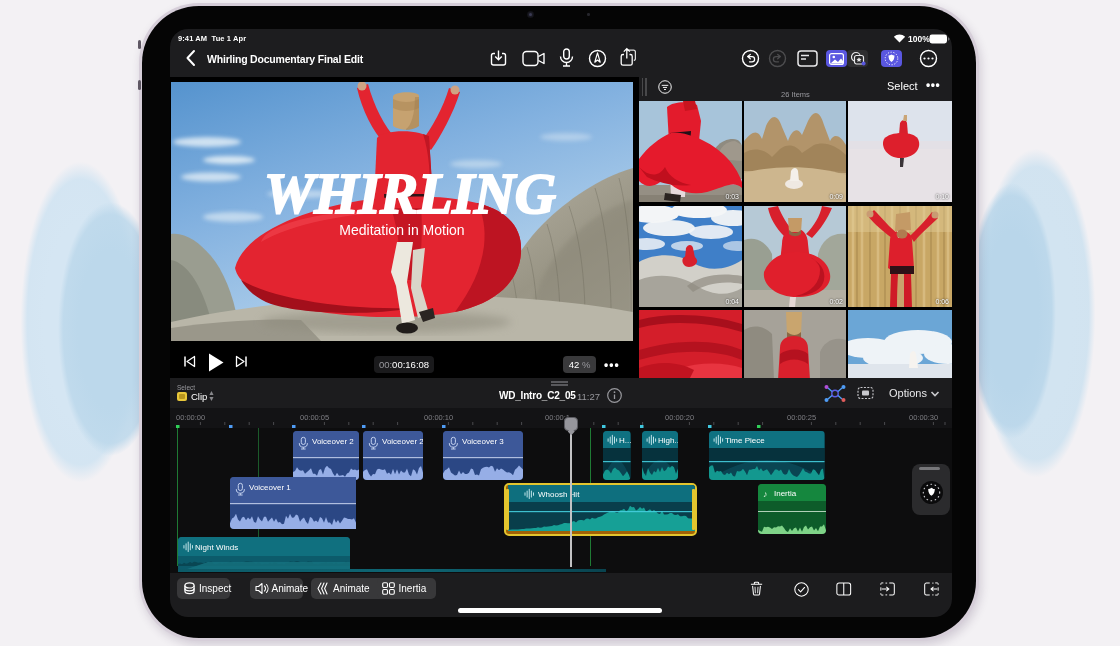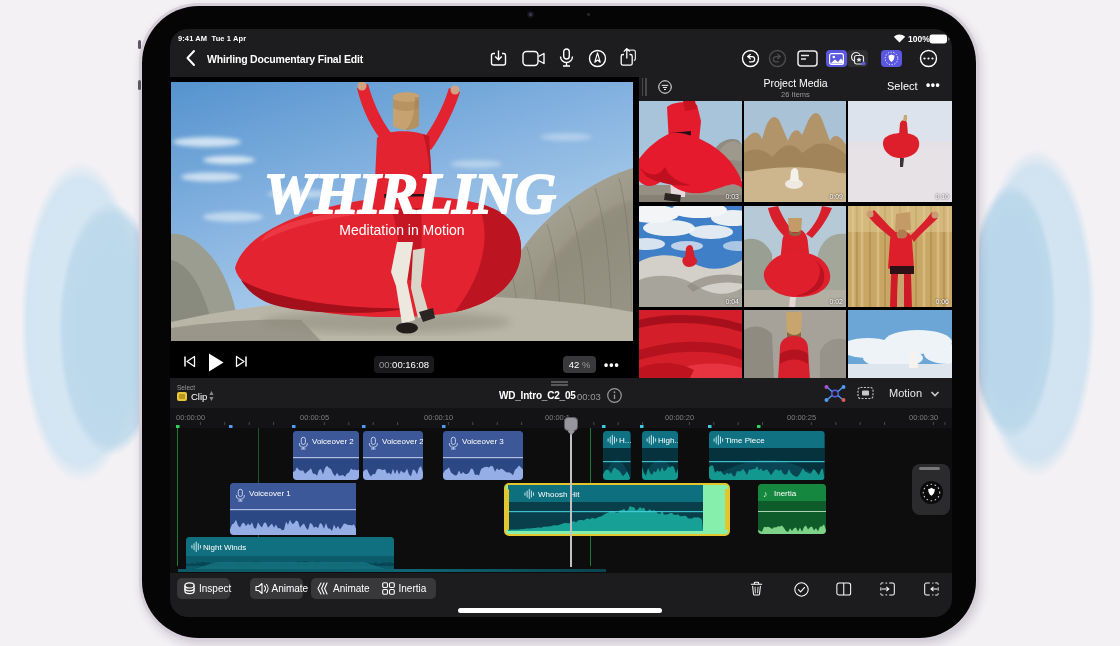--- a/index.html
+++ b/index.html
@@ -231,21 +231,20 @@
         <path d="M1.5,1.5 L9,6.5 L1.5,11.5 Z" fill="none" stroke="#fff" stroke-width="1.3" stroke-linejoin="round"></path>
       </svg>
       <div id="tc"><span style="position:static;color:#98989d">00:</span><span style="position:static">00:16:08</span></div>
       <div id="zoom">42 <span style="position:static;color:#98989d">%</span></div>
       <div style="left:434px;top:12px;width:19px;color:#fff;font-size:12px;font-weight:bold;letter-spacing:1px">•••</div>
     </div>
   </div>
 
   <div id="media">
     <div id="mhead"></div>
-    <div id="mtitle">Project Media</div>
     <div id="mitems">26 Items</div>
     <div id="mselect">Select</div>
     <div id="mdots" style="left:287px;top:2px;color:#fff;font-size:12px;font-weight:bold;letter-spacing:0.5px">•••</div>
     <svg style="left:19px;top:4px" width="14" height="14" viewBox="0 0 17 17">
       <circle cx="8.5" cy="8.5" r="7.6" fill="none" stroke="#fff" stroke-width="1.15"></circle>
       <path d="M4.5,6.5 h8 M6,9 h5 M7.3,11.5 h2.4" stroke="#fff" stroke-width="1.15" fill="none"></path>
     </svg>
     <div style="left:2.5px;top:2px;width:1.5px;height:18px;background:#48484a"></div>
     <div style="left:6px;top:2px;width:1.5px;height:18px;background:#48484a"></div>
 
@@ -391,41 +390,41 @@
 
   <div id="tlhead">
     <div style="position:absolute;left:7px;top:6px;color:#98989d;font-size:6.5px">Select</div>
     <div style="position:absolute;left:7px;top:14px;width:10px;height:9px;background:#e8c73a;border-radius:2px"></div>
     <div style="position:absolute;left:9px;top:16px;width:6px;height:5px;background:#b8961f;border-radius:1px"></div>
     <div style="position:absolute;left:21px;top:13px;color:#fff;font-size:9.5px">Clip</div>
     <div style="position:absolute;left:38px;top:11.5px;color:#88888c;font-size:7px;line-height:6px">▲<br>▼</div>
     <div style="position:absolute;left:381px;top:3px;width:17px;height:1.5px;background:#58585c"></div>
     <div style="position:absolute;left:381px;top:6px;width:17px;height:1.5px;background:#58585c"></div>
     <div style="position:absolute;left:329px;top:11.5px;color:#fff;font-size:10px;font-weight:bold;letter-spacing:-0.2px">WD_Intro_C2_05</div>
-    <div style="position:absolute;left:407px;top:12.5px;color:#98989d;font-size:9.5px">00:03</div>
+    <div style="position:absolute;left:407px;top:12.5px;color:#98989d;font-size:9.5px">11:27</div>
     <svg style="position:absolute;left:437px;top:10px" width="15" height="15" viewBox="0 0 15 15">
       <circle cx="7.5" cy="7.5" r="6.8" fill="none" stroke="#98989d" stroke-width="1.2"></circle>
       <path d="M7.5,6.5 V11" stroke="#98989d" stroke-width="1.3"></path>
         <circle cx="7.5" cy="4.2" r="0.9" fill="#98989d"></circle>
     </svg>
     <svg style="position:absolute;left:653px;top:6px" width="24" height="19" viewBox="0 0 24 19">
       <g stroke-width="1.4" fill="none">
         <circle cx="12" cy="9.5" r="3.2" stroke="#5e5ce6"></circle>
         <path d="M5,4 L9,7.5 M19,4 L15,7.5 M5,15 L9,11.5 M19,15 L15,11.5" stroke="#4f9cf5"></path>
         <circle cx="3.5" cy="3" r="2" fill="#b14fd8" stroke="none"></circle>
         <circle cx="20.5" cy="3" r="2" fill="#4f9cf5" stroke="none"></circle>
         <circle cx="3.5" cy="16" r="2" fill="#4f9cf5" stroke="none"></circle>
         <circle cx="20.5" cy="16" r="2" fill="#e05c5c" stroke="none"></circle>
       </g>
     </svg>
     <svg style="position:absolute;left:687px;top:7px" width="17" height="16" viewBox="0 0 17 16">
       <rect x="1" y="2.5" width="15" height="11" rx="2.5" fill="none" stroke="#c8c8cc" stroke-width="1.1" stroke-dasharray="2 1.4"></rect>
       <rect x="5" y="5.5" width="7" height="5" rx="1" fill="#c8c8cc"></rect>
     </svg>
-    <div style="position:absolute;left:719px;top:9px;color:#e8e8ea;font-size:11px">Motion</div>
+    <div style="position:absolute;left:719px;top:9px;color:#e8e8ea;font-size:11px">Options</div>
     <svg style="position:absolute;left:760px;top:12px" width="10" height="8" viewBox="0 0 10 8">
         <path d="M1.5,2 L5,5.5 L8.5,2" stroke="#c8c8cc" stroke-width="1.6" fill="none"></path>
       </svg>
   </div>
   <div id="ruler">
     <div class="rlabel" style="left:6px">00:00:00</div>
     <div class="rlabel" style="left:130px">00:00:05</div>
     <div class="rlabel" style="left:254px">00:00:10</div>
     <div class="rlabel" style="left:375px">00:00:1</div>
     <div class="rlabel" style="left:495px">00:00:20</div>
@@ -520,33 +519,33 @@
 <rect width="115.5" height="17" fill="#0f7181"></rect>
 <path d="M0,49 Q58,9 115.5,49 L115.5,17 L0,17 Z" fill="#06323d"></path>
 <polygon points="0,28 0.0,15.3 2.0,13.5 4.0,13.4 6.0,20.8 8.0,18.7 10.0,19.6 12.0,18.9 14.0,22.3 16.0,23.0 18.0,20.8 20.0,22.2 22.0,20.5 24.0,23.9 26.0,24.5 28.0,18.9 30.0,19.6 32.0,19.0 34.0,16.8 36.0,19.5 38.0,23.2 40.0,17.8 42.0,17.7 44.0,17.0 46.0,17.1 48.0,13.9 50.0,18.4 52.0,16.3 54.0,19.2 56.0,18.3 58.0,17.2 60.0,20.0 62.0,23.2 64.0,20.6 66.0,17.5 68.0,17.6 70.0,18.9 72.0,17.6 74.0,21.4 76.0,22.8 78.0,21.9 80.0,17.0 82.0,21.1 84.0,23.2 86.0,24.2 88.0,25.0 90.0,23.1 92.0,19.7 94.0,16.2 96.0,19.5 98.0,20.3 100.0,21.4 102.0,21.6 104.0,17.3 106.0,17.9 108.0,20.8 110.0,23.2 112.0,17.8 114.0,16.6 115.5,28" fill="#13988f" transform="translate(0,21)"></polygon>
 <rect y="30" width="115.5" height="1.2" fill="#45cede" opacity="0.9"></rect>
 <g transform="scale(0.85)">
             <use href="#wavico" x="5" y="5"></use>
           </g>
 <text x="16" y="12" fill="#fff" font-size="8" font-family="Liberation Sans">Time Piece</text>
 </svg>
       </div>
-<div class="clip" style="left:59.5px;top:55px;width:140px;height:52px">
+<div class="clip" style="left:59.5px;top:49px;width:140px;height:52px">
 <svg width="126.5" height="52" viewBox="0 0 126.5 52" style="left:0;top:0">
 <rect width="126.5" height="52" fill="#2b4784"></rect>
 <rect width="126.5" height="26" fill="#3d5899"></rect>
 <rect y="26" width="126.5" height="1.2" fill="#c8d4ee" opacity="0.85"></rect>
 <polygon points="0,25 0.0,19.3 2.0,14.4 4.0,13.2 6.0,9.8 8.0,15.5 10.0,17.6 12.0,13.5 14.0,12.8 16.0,16.2 18.0,13.5 20.0,15.5 22.0,12.3 24.0,17.9 26.0,18.8 28.0,12.2 30.0,15.4 32.0,17.6 34.0,12.7 36.0,12.8 38.0,17.8 40.0,15.4 42.0,13.4 44.0,17.8 46.0,14.4 48.0,18.6 50.0,17.9 52.0,20.3 54.0,19.8 56.0,11.7 58.0,14.8 60.0,9.8 62.0,13.8 64.0,13.4 66.0,10.6 68.0,11.5 70.0,17.7 72.0,15.0 74.0,13.6 76.0,17.7 78.0,20.1 80.0,12.9 82.0,14.1 84.0,17.8 86.0,16.4 88.0,18.3 90.0,13.0 92.0,14.3 94.0,18.8 96.0,13.0 98.0,18.5 100.0,18.4 102.0,21.0 104.0,14.6 106.0,18.8 108.0,16.0 110.0,19.5 112.0,16.7 114.0,13.6 116.0,14.1 118.0,15.1 120.0,15.1 122.0,15.6 124.0,14.2 126.0,18.8 126.5,25" fill="#96aee6" transform="translate(0,27)"></polygon>
 <g transform="scale(0.9)">
             <use href="#micico" x="6" y="7"></use>
           </g>
 <text x="19" y="12.5" fill="#fff" font-size="8" font-family="Liberation Sans">Voiceover 1</text>
 </svg>
       </div>
-<div class="clip" style="left:333.5px;top:54.5px;width:226px;height:53px;border:2px solid #e3c52e;border-radius:5px;background:#86efac">
+<div class="clip" style="left:333.5px;top:54.5px;width:193px;height:53px;border:2px solid #e3c52e;border-radius:5px;background:#a16207">
 <svg width="195" height="46" viewBox="0 0 195 46" style="left:2px;top:0.5px">
 <rect width="195" height="46" fill="#093e4b"></rect>
 <rect width="195" height="17" fill="#0e6f7e"></rect>
 <polygon points="0,26 0.0,24.7 2.0,24.7 4.0,24.6 6.0,24.4 8.0,24.5 10.0,24.4 12.0,24.3 14.0,23.9 16.0,24.1 18.0,23.6 20.0,23.5 22.0,23.6 24.0,23.2 26.0,23.1 28.0,22.9 30.0,22.2 32.0,22.7 34.0,22.5 36.0,21.5 38.0,21.7 40.0,21.6 42.0,21.2 44.0,20.9 46.0,19.9 48.0,20.5 50.0,20.2 52.0,19.4 54.0,19.1 56.0,18.1 58.0,17.9 60.0,18.3 62.0,18.3 64.0,16.7 66.0,16.0 68.0,17.5 70.0,15.6 72.0,14.9 74.0,14.9 76.0,15.6 78.0,13.7 80.0,13.4 82.0,14.4 84.0,12.7 86.0,13.4 88.0,13.5 90.0,12.2 92.0,11.7 94.0,11.0 96.0,9.6 98.0,8.4 100.0,7.4 102.0,6.7 104.0,6.1 106.0,6.3 108.0,7.7 110.0,7.8 112.0,5.2 114.0,5.0 116.0,3.8 118.0,6.0 120.0,5.0 122.0,0.7 124.0,2.3 126.0,2.1 128.0,5.5 130.0,4.3 132.0,2.1 134.0,3.7 136.0,2.4 138.0,6.5 140.0,5.6 142.0,4.3 144.0,6.3 146.0,5.1 148.0,6.4 150.0,8.6 152.0,9.0 154.0,5.7 156.0,9.5 158.0,9.5 160.0,9.3 162.0,8.1 164.0,8.0 166.0,9.7 168.0,9.9 170.0,9.2 172.0,11.3 174.0,11.3 176.0,10.8 178.0,11.1 180.0,13.3 182.0,13.4 184.0,13.6 186.0,12.2 188.0,12.6 190.0,12.2 192.0,13.1 194.0,14.8 195,26" fill="#16a096" transform="translate(0,20)"></polygon>
 <rect y="26" width="195" height="1.2" fill="#45cede" opacity="0.9"></rect>
 <g transform="scale(0.85)">
             <use href="#wavico" x="19" y="5"></use>
           </g>
 <text x="30" y="12" fill="#fff" font-size="8" font-family="Liberation Sans">Whoosh Hit</text>
 </svg>
@@ -556,21 +555,21 @@
 <div class="clip" style="left:588px;top:56px;width:68px;height:50px">
 <svg width="68" height="50" viewBox="0 0 68 50" style="left:0;top:0">
 <rect width="68" height="50" fill="#0d5c2a"></rect>
 <rect width="68" height="17" fill="#15873e"></rect>
 <polygon points="0,25 0.0,17.0 2.0,18.6 4.0,19.8 6.0,13.0 8.0,13.8 10.0,13.1 12.0,14.1 14.0,16.1 16.0,13.5 18.0,14.0 20.0,12.2 22.0,12.8 24.0,11.2 26.0,14.6 28.0,18.5 30.0,19.9 32.0,14.9 34.0,18.5 36.0,15.0 38.0,14.1 40.0,19.3 42.0,14.1 44.0,19.5 46.0,13.3 48.0,11.4 50.0,16.8 52.0,13.7 54.0,12.6 56.0,18.1 58.0,14.8 60.0,18.9 62.0,12.7 64.0,12.7 66.0,9.8 68.0,17.8 68,25" fill="#7fd388" transform="translate(0,33) scale(1,0.75)"></polygon>
 <rect y="27" width="68" height="1" fill="#cfe4d1" opacity="0.85"></rect>
 <text x="5" y="13" fill="#cfe8d2" font-size="9" font-family="Liberation Sans">♪</text>
 <text x="16" y="12" fill="#fff" font-size="8" font-family="Liberation Sans">Inertia</text>
 </svg>
       </div>
-<div class="clip" style="left:16px;top:108.5px;width:208px;height:35px">
+<div class="clip" style="left:8px;top:108.5px;width:172px;height:35px">
 <svg width="208" height="35" viewBox="0 0 208 35" style="left:0;top:0">
 <rect width="208" height="35" fill="#0c5b6b"></rect>
 <rect width="208" height="19" fill="#10707f"></rect>
 <polygon points="0,10 0.0,8.0 2.0,7.5 4.0,8.3 6.0,6.7 8.0,7.8 10.0,7.3 12.0,6.0 14.0,7.1 16.0,5.8 18.0,6.1 20.0,6.7 22.0,6.6 24.0,6.8 26.0,7.4 28.0,5.9 30.0,7.0 32.0,5.7 34.0,5.7 36.0,8.0 38.0,8.2 40.0,7.6 42.0,6.4 44.0,7.9 46.0,7.1 48.0,7.5 50.0,6.5 52.0,5.7 54.0,5.9 56.0,7.6 58.0,6.6 60.0,7.2 62.0,6.2 64.0,6.9 66.0,5.9 68.0,5.4 70.0,5.6 72.0,5.7 74.0,5.8 76.0,6.4 78.0,7.9 80.0,6.0 82.0,6.9 84.0,8.5 86.0,7.8 88.0,7.7 90.0,8.2 92.0,6.2 94.0,8.0 96.0,6.3 98.0,6.7 100.0,8.0 102.0,7.9 104.0,7.6 106.0,8.4 108.0,6.9 110.0,6.7 112.0,5.6 114.0,5.7 116.0,5.9 118.0,5.3 120.0,5.3 122.0,6.1 124.0,6.7 126.0,7.0 128.0,6.2 130.0,5.6 132.0,5.7 134.0,5.7 136.0,8.0 138.0,7.7 140.0,8.6 142.0,7.4 144.0,7.1 146.0,7.0 148.0,6.1 150.0,7.6 152.0,6.7 154.0,6.8 156.0,7.9 158.0,6.1 160.0,8.1 162.0,7.6 164.0,7.2 166.0,6.9 168.0,5.7 170.0,6.5 172.0,5.9 174.0,7.3 176.0,7.3 178.0,8.2 180.0,7.2 182.0,7.4 184.0,6.5 186.0,8.0 188.0,7.6 190.0,6.0 192.0,8.2 194.0,7.1 196.0,6.7 198.0,6.4 200.0,6.7 202.0,7.0 204.0,5.8 206.0,7.3 208.0,6.7 208,10" fill="#094653" transform="translate(0,19)"></polygon>
 <path d="M0,35 L30,25 L178,25 L208,35 Z" fill="#15727f" opacity="0.85"></path>
 <g transform="scale(0.85)">
             <use href="#wavico" x="6" y="6"></use>
           </g>
 <text x="17" y="13" fill="#fff" font-size="8" font-family="Liberation Sans">Night Winds</text>
 </svg>

